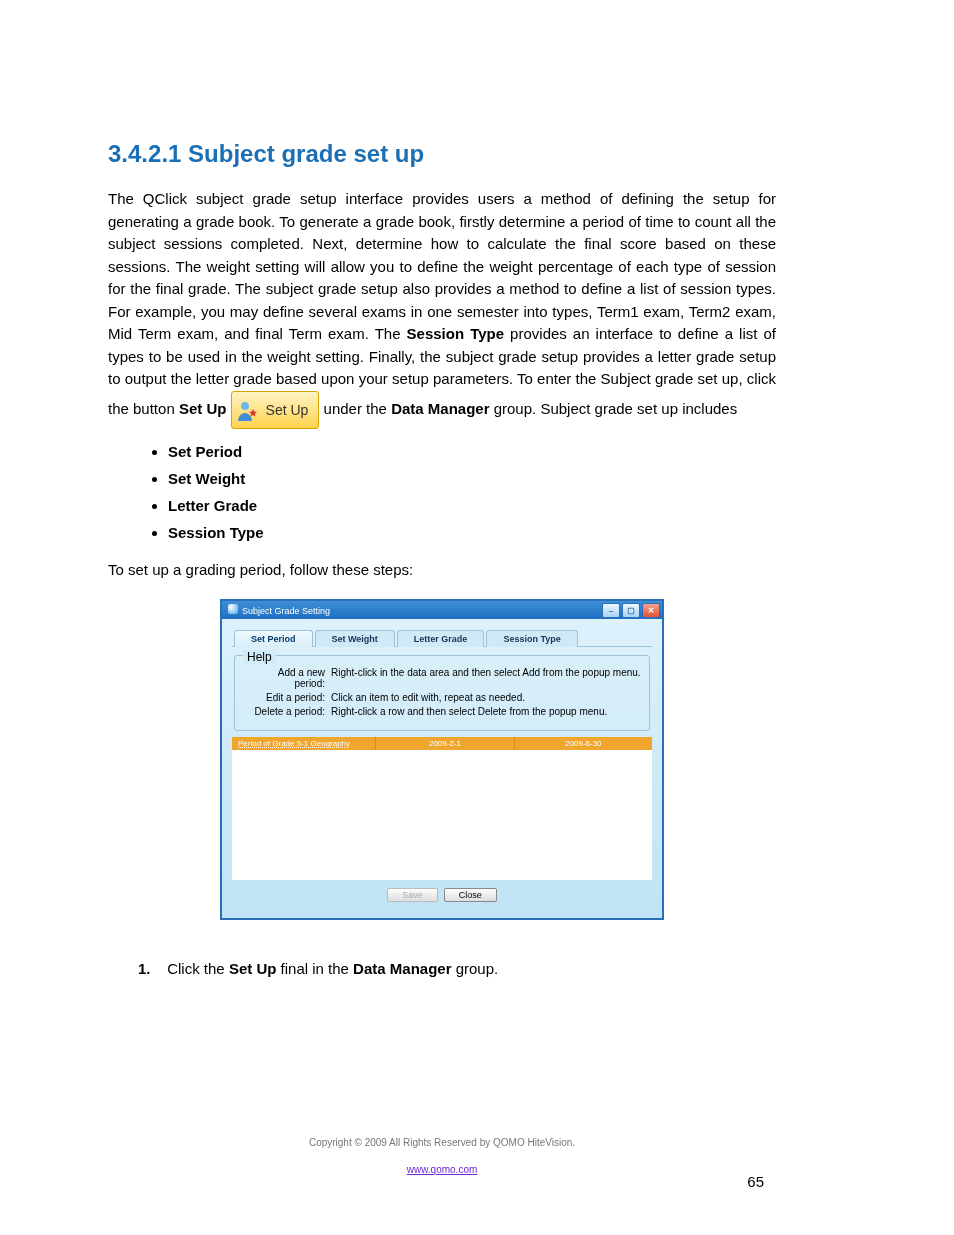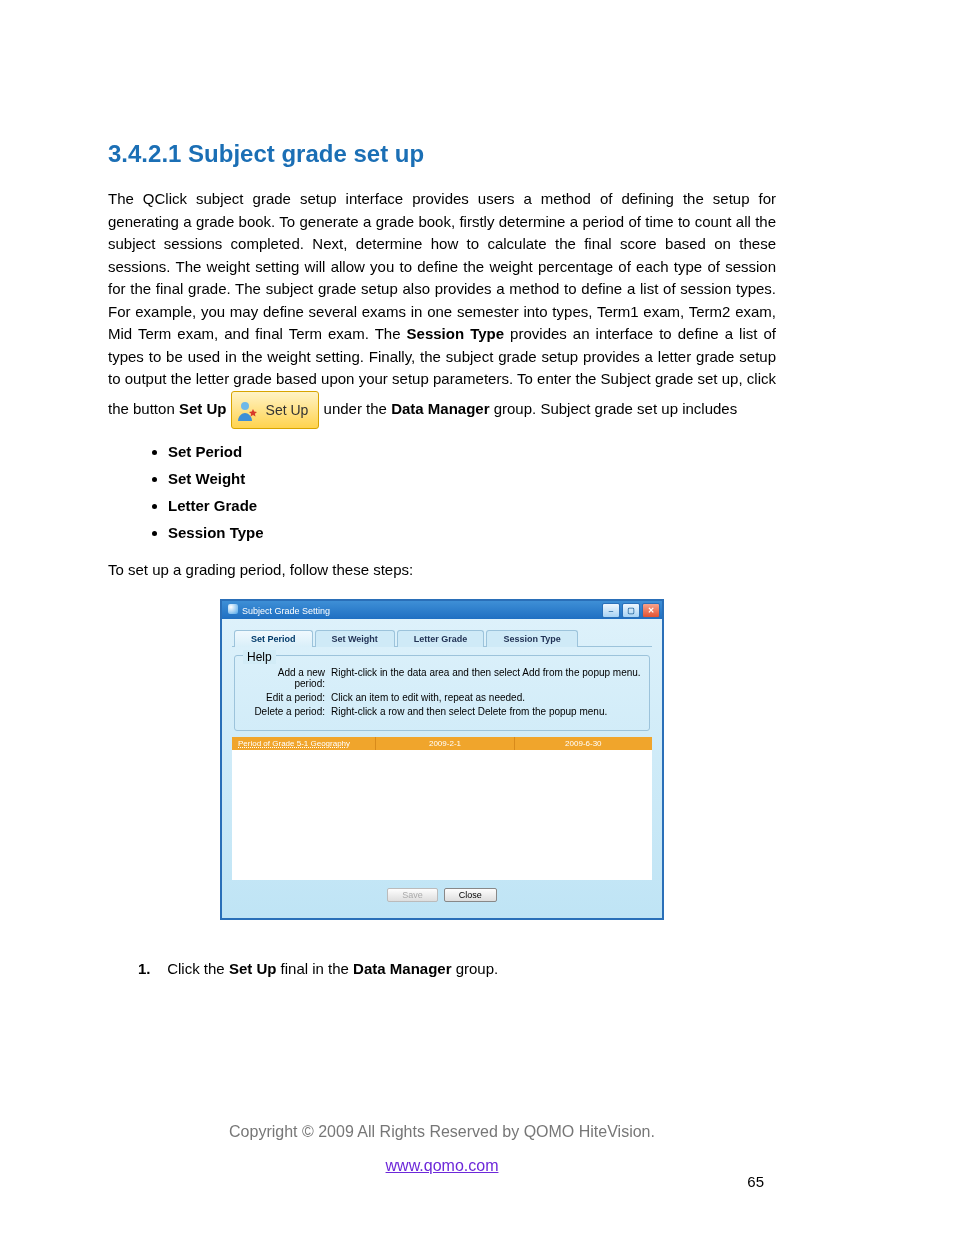--- a/index.html
+++ b/index.html
@@ -177,21 +177,21 @@
     border:1px solid #888;
     background:linear-gradient(#fdfdfd,#dedede);
     border-radius:2px;
   }
   .dlg-btn.disabled { color:#aaa; border-color:#bbb; }
   .footer {
     position:absolute;
     bottom:60px;
     left:108px; right:108px;
     text-align:center;
-    font-size:16px;
+    font-size:10px;
     color:#777;
   }
   .footer .site { margin-top:16px; color:#6d28d9; text-decoration:underline;}
   .pagenum { position:absolute; bottom:45px; right:120px; font-size:15px; color:#000;}
   b { font-weight:bold; }
 </style>
 </head>
 <body>
 
 <div class="page">

